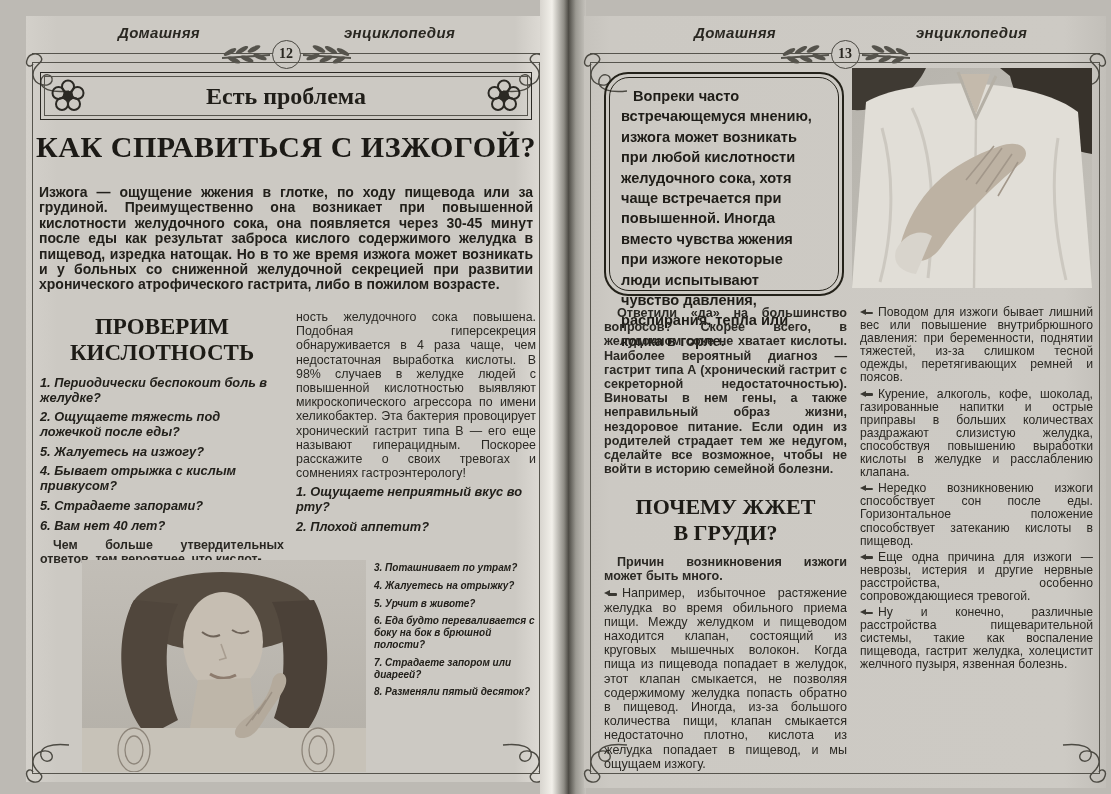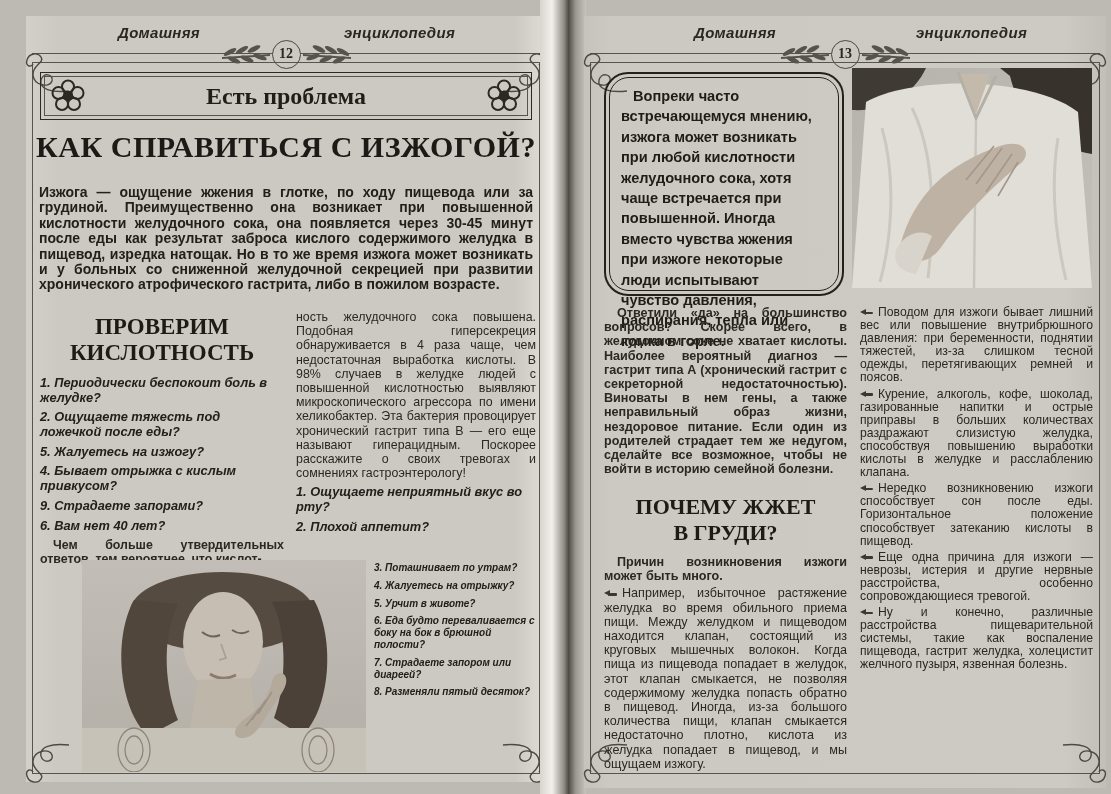--- a/index.html
+++ b/index.html
@@ -164,21 +164,21 @@
 
   <div class="colL1">
     <h2 class="sec-head">
       <span>ПРОВЕРИМ</span><br>
       <span>КИСЛОТНОСТЬ</span>
     </h2>
     <p class="q">1. Периодически беспокоит боль в желудке?</p>
     <p class="q">2. Ощущаете тяжесть под ложечкой после еды?</p>
     <p class="q">5. Жалуетесь на изжогу?</p>
     <p class="q">4. Бывает отрыжка с кислым привкусом?</p>
-    <p class="q">9. Страдаете запорами?</p>
+    <p class="q">5. Страдаете запорами?</p>
     <p class="q">6. Вам нет 40 лет?</p>
     <p class="bodytxt indent closing">Чем больше утвердительных ответов, тем вероятнее, что кислот-</p>
   </div>
 
   <div class="colL2">
     <p class="bodytxt">ность желудочного сока повышена. Подобная гиперсекреция обнаруживается в 4 раза чаще, чем недостаточная выработка кислоты. В 98% случаев в желудке людей с повышенной кислотностью выявляют микроскопического агрессора по имени хеликобактер. Эта бактерия провоцирует хронический гастрит типа В — его еще называют гиперацидным. Поскорее расскажите о своих тревогах и сомнениях гастроэнтерологу!</p>
     <p class="q">1. Ощущаете неприятный вкус во рту?</p>
     <p class="q">2. Плохой аппетит?</p>
   </div>
 

